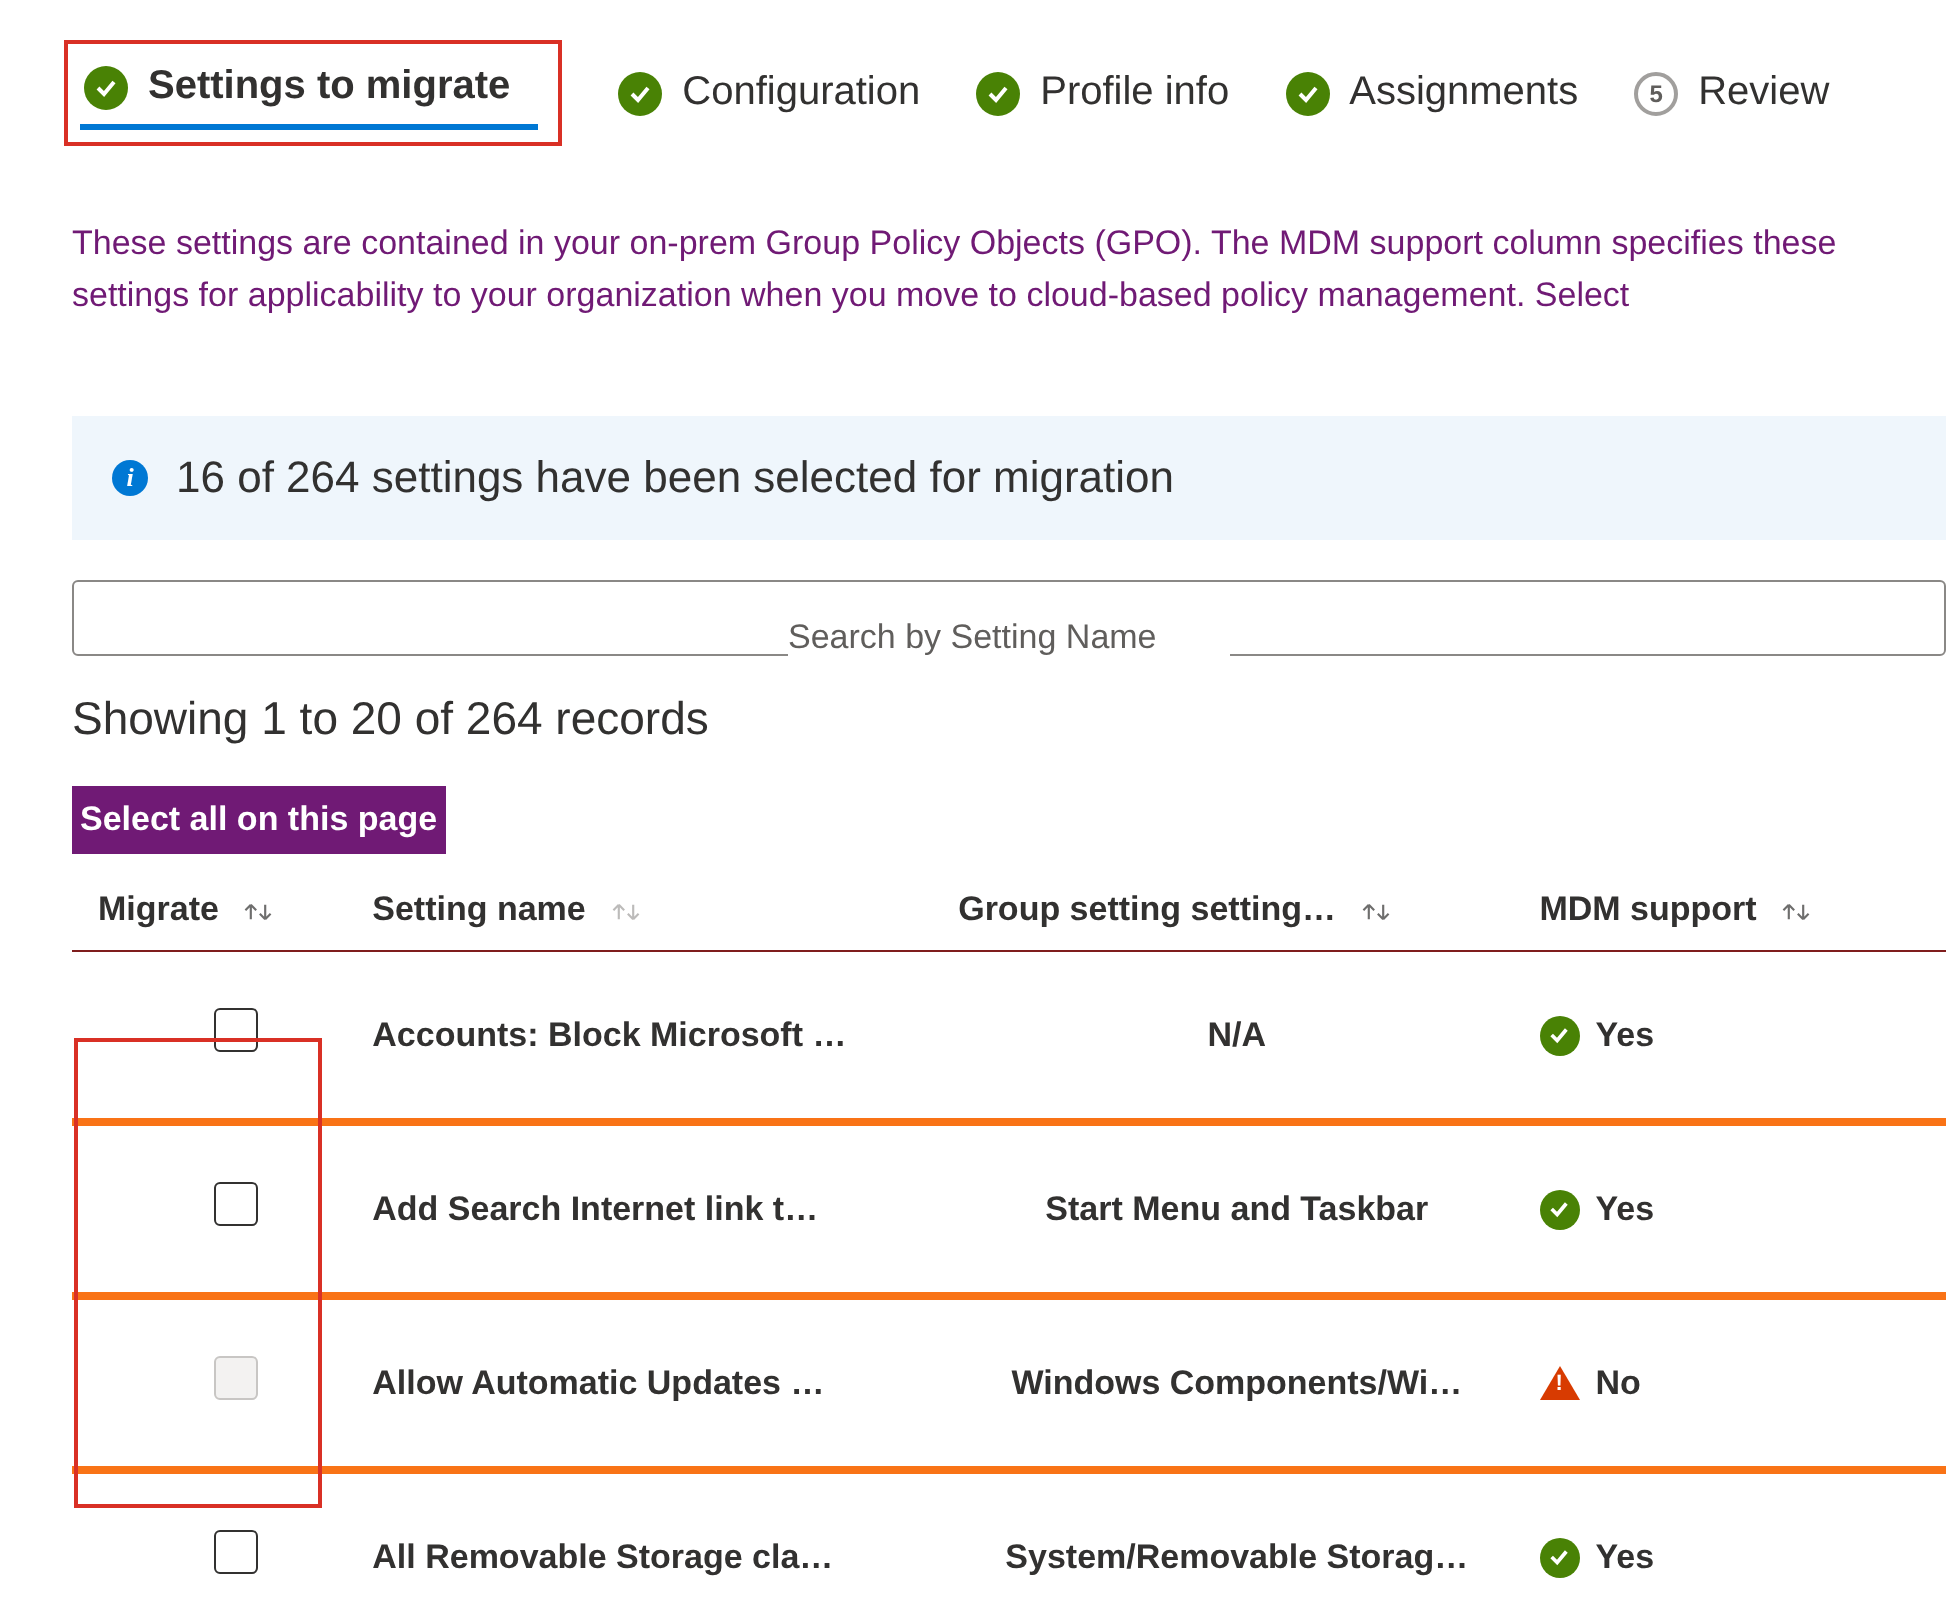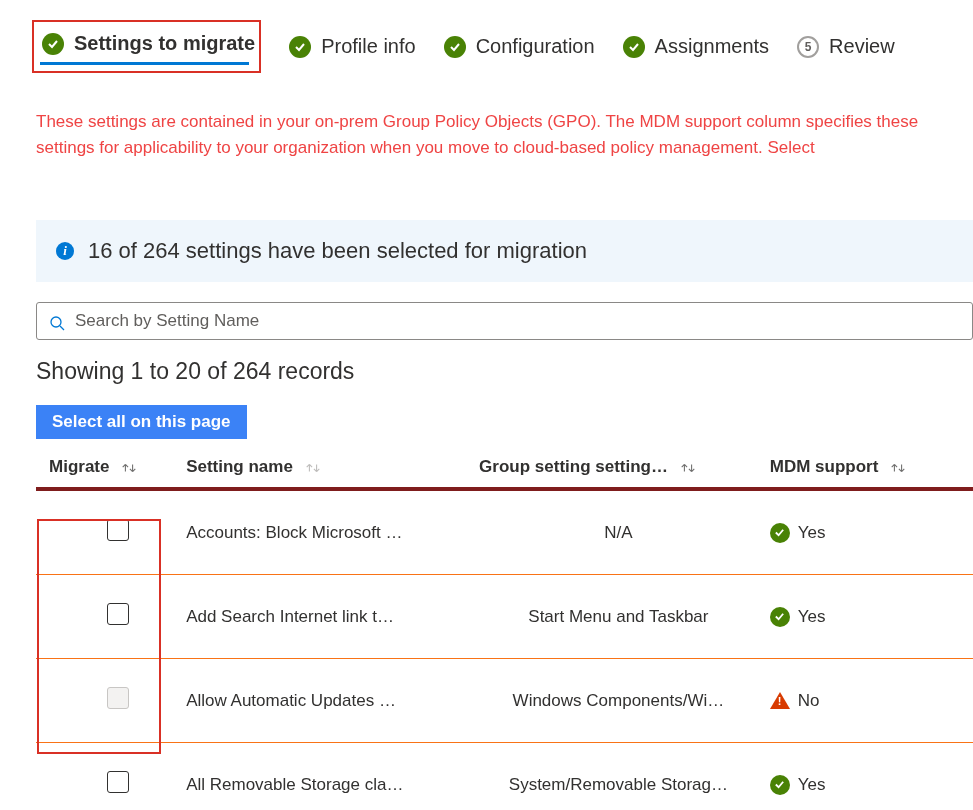--- a/index.html
+++ b/index.html
@@ -20,21 +20,21 @@
     .wizard-tab {
       display: flex;
       align-items: center;
       gap: 10px;
       cursor: pointer;
       padding: 8px 0;
       position: relative;
     }
     .wizard-tab.active {
       border: 2px solid #d93025;
-      padding: 10px 4px 16px 8px;
+      padding: 10px 24px 16px 8px;
     }
     .wizard-tab.active::after {
       content: '';
       position: absolute;
       bottom: 6px;
       left: 6px;
       right: 10px;
       height: 3px;
       background: #0078d4;
     }
@@ -63,21 +63,21 @@
       border: 2px solid #a19f9d;
       display: flex;
       align-items: center;
       justify-content: center;
       font-size: 12px;
       color: #605e5c;
       font-weight: 600;
       flex-shrink: 0;
     }
     .content { padding: 20px 0 0 36px; }
-    .intro-text { font-size: 17px; line-height: 1.5; margin-bottom: 60px; color: #ef4444; }
+    .intro-text { font-size: 17px; line-height: 1.5; margin-bottom: 48px; color: #701a75; }
     .info-banner {
       background: #eff6fc;
       display: flex;
       align-items: center;
       gap: 14px;
       padding: 18px 20px;
       margin-bottom: 20px;
     }
     .info-icon {
       width: 18px; height: 18px;
@@ -85,71 +85,73 @@
       background: #0078d4;
       color: #fff;
       display: flex; align-items: center; justify-content: center;
       font-weight: bold; font-style: italic;
       font-family: Georgia, serif; font-size: 13px;
       flex-shrink: 0;
     }
     .info-banner .info-text { font-size: 22px; }
     .search-box {
       display: flex;
-      align-items: flex-end;
+      align-items: center;
       gap: 10px;
       border: 1px solid #8a8886;
       border-radius: 3px;
-      padding: 8px 12px;
+      padding: 8px 28px;
       margin-bottom: 18px;
       height: 38px;
+      flex-direction: column;
     }
     .search-box input {
       border: none;
       outline: none;
       font-size: 17px;
       flex: 1;
       color: #323130;
     }
     .search-box input::placeholder { color: #605e5c; }
     .search-icon { width: 16px; height: 16px; }
     .record-count { font-size: 23px; margin-bottom: 20px; }
     .select-all-btn {
-      background: #3b82f6;
+      background: #701a75;
       color: #fff;
       border: none;
-      padding: 7px 16px;
+      padding: 7px 4px;
       font-size: 17px;
       font-weight: 600;
       cursor: pointer;
       margin-bottom: 8px;
     }
     .table { width: 100%; border-collapse: collapse; }
     .table th {
       text-align: left;
       font-weight: 600;
       font-size: 17px;
       padding: 10px 6px;
-      border-bottom: 4px solid #7f1d1d;
+      border-bottom: 1px solid #7f1d1d;
       white-space: nowrap;
     }
     .table th .sort-icon {
       display: inline-flex;
       vertical-align: middle;
       margin-left: 6px;
       opacity: 0.7;
     }
     .table td {
       padding: 28px 6px;
-      border-bottom: 1px solid #f97316;
+      border-bottom: 4px solid #f97316;
       font-size: 17px;
       white-space: nowrap;
       overflow: hidden;
       text-overflow: ellipsis;
       max-width: 0;
+      font-weight: bold;
     }
     .col-migrate-cell {
       width: 124px;
       text-align: center;
     }
     .col-migrate-head {
       width: 124px;
     }
     .col-setting { width: 252px; }
     .col-group { width: 250px; text-align: center; }
@@ -212,29 +214,29 @@
         </svg>
       </span>
       <span class="tab-label">Settings to migrate</span>
     </div>
     <div class="wizard-tab">
       <span class="step-icon-check">
         <svg viewBox="0 0 12 12">
           <path d="M2 6 L5 9 L10 3" fill="none" stroke="#fff" stroke-width="2"></path>
         </svg>
       </span>
-      <span class="tab-label">Profile info</span>
+      <span class="tab-label">Configuration</span>
     </div>
     <div class="wizard-tab">
       <span class="step-icon-check">
         <svg viewBox="0 0 12 12">
           <path d="M2 6 L5 9 L10 3" fill="none" stroke="#fff" stroke-width="2"></path>
         </svg>
       </span>
-      <span class="tab-label">Configuration</span>
+      <span class="tab-label">Profile info</span>
     </div>
     <div class="wizard-tab">
       <span class="step-icon-check">
         <svg viewBox="0 0 12 12">
           <path d="M2 6 L5 9 L10 3" fill="none" stroke="#fff" stroke-width="2"></path>
         </svg>
       </span>
       <span class="tab-label">Assignments</span>
     </div>
     <div class="wizard-tab">

